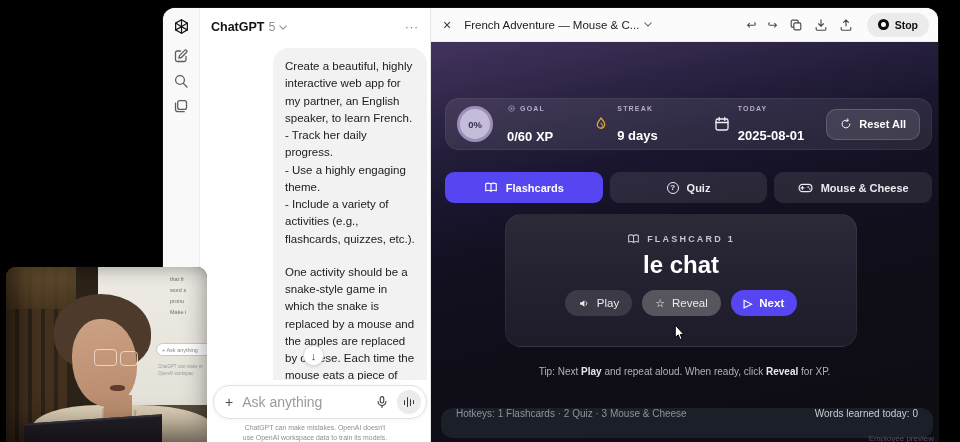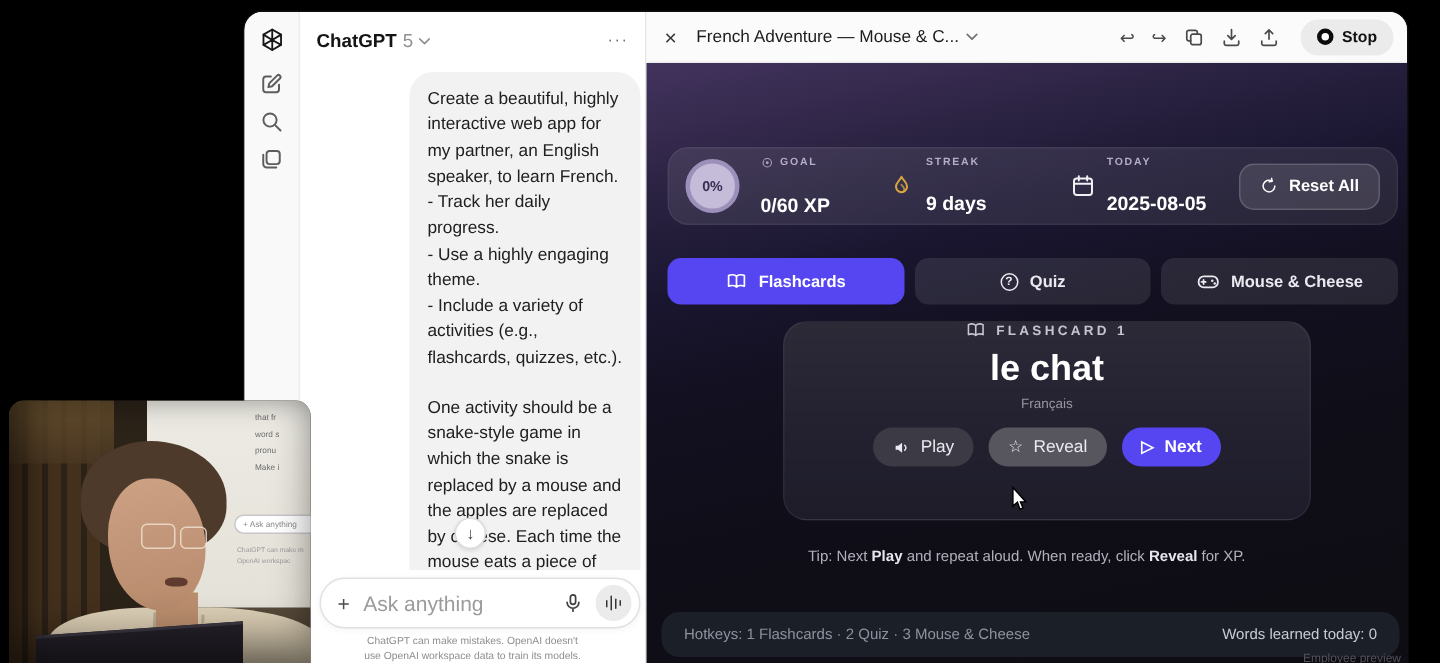--- a/index.html
+++ b/index.html
@@ -105,43 +105,43 @@
   .tab { flex:1; height:31px; border:none; border-radius:9px; background:rgba(255,255,255,.095);
          color:#eceaf1; font-size:11px; font-weight:bold; display:flex; align-items:center;
          justify-content:center; gap:8px; cursor:pointer; font-family:inherit; }
   .tab.active { background:var(--accent); color:#fff;justify-content:center; }
   .tab svg { width:14px; height:11px; }
   .tab .qmark { width:12px; height:12px; border:1.2px solid currentColor; border-radius:50%;
                 font-size:8px; font-weight:bold; display:flex; align-items:center;
                 justify-content:center; }
   .tab .pad { width:15px; height:11px; }
 
-  .card { position:absolute; top:172px; left:91px; width:352px; height:133px;
+  .card { position:absolute; top:172px; left:74px; width:352px; height:133px;
           border-radius:16px; background:linear-gradient(180deg,#2c2a37 0%,#232130 55%,#1e1c29 100%);
-          border:1px solid rgba(255,255,255,.055); text-align:center; }
+          border:1px solid rgba(255,255,255,.055); text-align:center; padding-top:19px; }
   .card-eyebrow { font-size:9px; font-weight:bold; letter-spacing:2.2px; color:#c6c4cf;
                   display:flex; align-items:center; justify-content:center; gap:7px; }
   .card-eyebrow svg { width:13px; height:10px; }
   .word { font-size:24px; font-weight:bold; color:#fff; margin-top:7px; }
   .lang { font-size:9px; color:#98959f; margin-top:4px; }
   .card-btns { display:flex; justify-content:center; gap:10px; margin-top:11px; }
   .cbtn { height:26px; padding:0 13px; border:none; border-radius:13px; display:flex;
           align-items:center; gap:7px; font-size:11.5px; color:#eceaf0; cursor:pointer;
           font-family:inherit; background:#3b3a45; }
   .cbtn.lighter { background:#57565f; }
   .cbtn.primary { background:var(--accent); color:#fff; font-weight:bold; }
   .cbtn svg { width:12px; height:11px; }
   .glyph { font-size:11px; line-height:1; }
 
   .tip { position:absolute; top:324px; left:0; right:0; text-align:center; font-size:10px;
          color:#b2b0bb; }
   .tip b { color:#e9e7ee; }
 
   .bottombar { position:absolute; top:366px; left:10px; right:5px; height:30px;
-               background:#1b1f28; border-radius:12px; display:flex; align-items:center;
+               background:#1b1f28; border-radius:12px; display:flex; align-items:flex-start;
                padding:0 15px; font-size:10px; }
   .hotkeys { color:#8d929d; }
   .wordslearned { margin-left:auto; color:#c9ccd3; }
   .employee { position:absolute; top:392px; right:4px; font-size:8px; color:#53525c; }
   .cursor { position:absolute; top:282px; left:243px; width:12px; height:17px; z-index:3; }
 
   
   .webcam { position:absolute; left:6px; top:267px; width:201px; height:175px;
             border-radius:10px 10px 0 0; overflow:hidden; z-index:5; background:#2b2218; }
   .wc-wood { position:absolute; left:0; top:0; width:62px; height:100%;
@@ -339,21 +339,21 @@
             <span class="cal">
               <svg class="ic" viewBox="0 0 16 16" stroke-width="1.2">
                 <rect x="2" y="3" width="12" height="11" rx="1.8"></rect>
                 <path d="M2 6.5h12M5.2 1.4v3M10.8 1.4v3"></path>
               </svg>
             </span>
             <div class="stat-col">
               <div class="lab">
                   <span>TODAY</span>
                 </div>
-              <div class="val">2025-08-05</div>
+              <div class="val">2025-08-01</div>
             </div>
           </div>
           <button class="resetbtn">
             <svg class="ic" viewBox="0 0 16 16">
               <path d="M13.2 8A5.2 5.2 0 1 1 10.6 3.5"></path>
                 <path d="M10.3 1.2l.5 2.6-2.6.5"></path>
             </svg>
             <span>Reset All</span>
           </button>
         </div>
@@ -381,21 +381,20 @@
         </div>
 
         <div class="card">
           <div class="card-eyebrow">
             <svg class="ic" viewBox="0 0 16 12" style="color:#c6c4cf">
               <path d="M8 2.2C6.6 1 3.8.8 2 1.6v8.2c1.8-.8 4.6-.6 6 .6 1.4-1.2 4.2-1.4 6-.6V1.6C12.2.8 9.4 1 8 2.2zM8 2.2v8.2"></path>
             </svg>
             <span>FLASHCARD 1</span>
           </div>
           <div class="word">le chat</div>
-          <div class="lang">Français</div>
           <div class="card-btns">
             <button class="cbtn">
               <svg class="ic" viewBox="0 0 13 14">
                 <path d="M1.5 5.4h2.2L7 2.8v8.4L3.7 8.6H1.5z" fill="currentColor" stroke="none"></path>
                 <path d="M9.2 4.8a3.2 3.2 0 0 1 0 4.4" stroke-width="1.2"></path>
               </svg>
               <span>Play</span>
             </button>
             <button class="cbtn lighter">
               <span class="glyph">☆</span>

